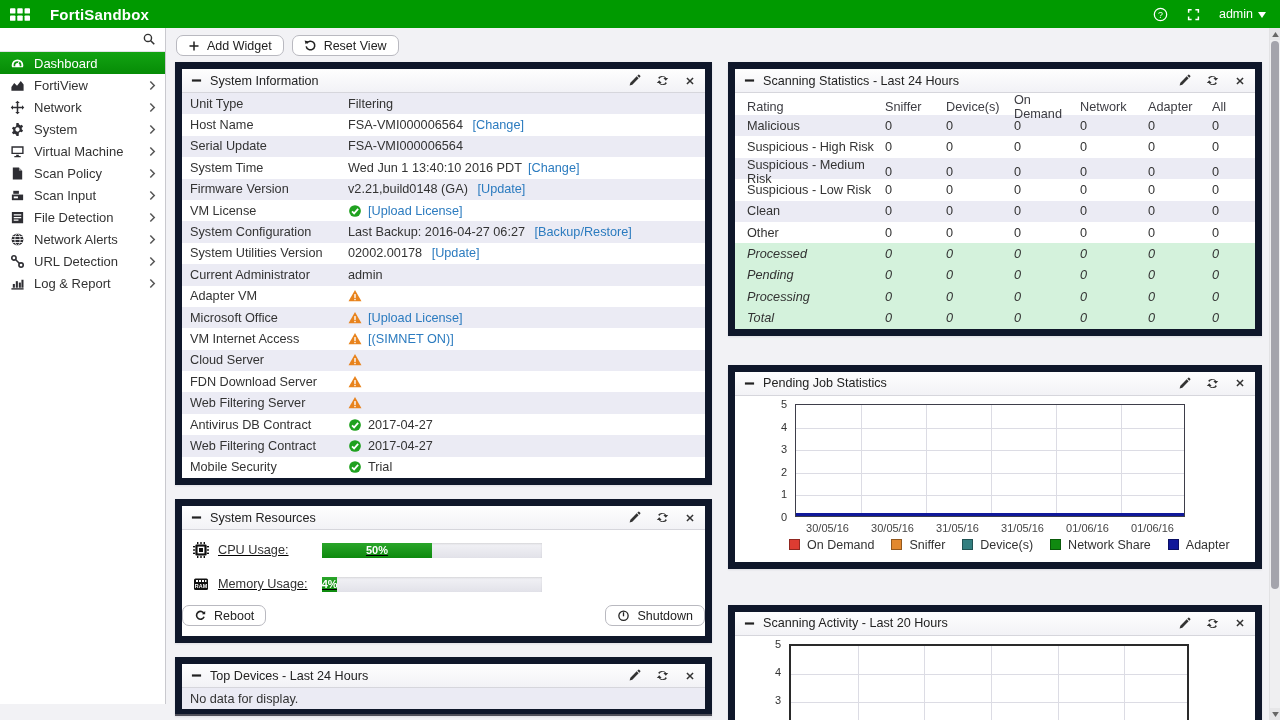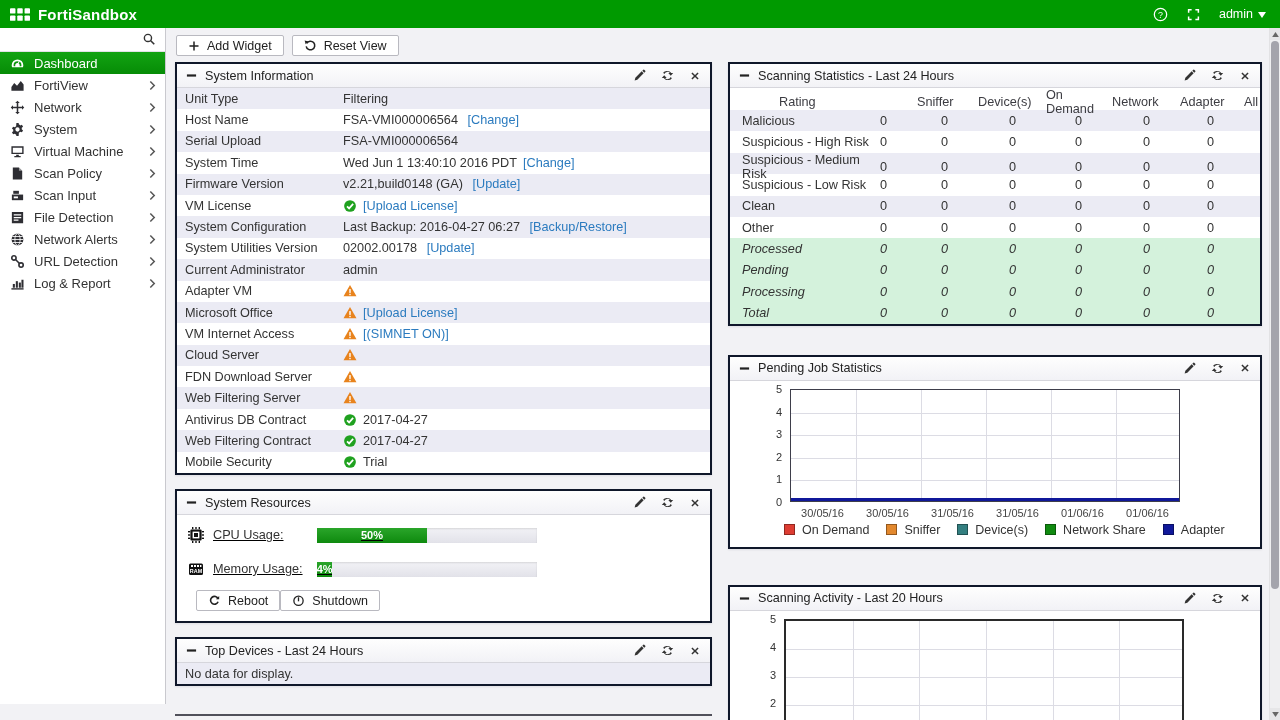--- a/index.html
+++ b/index.html
@@ -1,43 +1,43 @@
 <!DOCTYPE html>
 <html><head>
 <meta charset="utf-8">
 <style>
   html,body{margin:0;padding:0;background:#ddd;}
   .screen{position:relative;width:1280px;height:720px;overflow:hidden;background:#f2f2f5;
     font-family:"Liberation Sans",sans-serif;-webkit-font-smoothing:antialiased;}
   
   .topbar{position:absolute;top:0;left:0;right:0;height:28px;background:#009a00;display:flex;align-items:center;z-index:30;}
   .logo{margin-left:10px;display:flex;align-items:center;}
-  .brand{color:#fff;font-weight:bold;font-size:15px;margin-left:8px;letter-spacing:.2px;}
+  .brand{color:#fff;font-weight:bold;font-size:15px;margin-left:20px;letter-spacing:.2px;}
   .topbar-right{margin-left:auto;display:flex;align-items:center;gap:18px;margin-right:14px;}
   .tb-ic{display:flex;align-items:center;cursor:pointer;}
   .admin{display:flex;align-items:center;gap:5px;color:#fff;font-size:12.5px;cursor:pointer;}
   
   .sidebar{position:absolute;top:28px;left:0;width:165px;bottom:16px;background:#fff;border-right:1px solid #c9c9ce;z-index:20;}
   .search-row{height:23px;border-bottom:1px solid #e2e2e6;position:relative;cursor:text;}
   .search-row .sricon{position:absolute;right:9px;top:4px;}
   .side-item{height:22px;display:flex;align-items:center;padding:0 9px;color:#333;font-size:13px;cursor:pointer;}
   .side-item .sicon{width:16px;height:16px;margin-right:9px;display:flex;align-items:center;justify-content:center;color:#2e2e33;}
   .side-item.active{background:linear-gradient(#12a312,#068c06);color:#fff;}
   .side-item.active .sicon{color:#fff;}
   .side-item .chev{margin-left:auto;display:flex;align-items:center;}
   
   .main{position:absolute;left:165px;top:28px;right:10px;bottom:0;}
   .toolbar{position:absolute;top:7px;left:11px;display:flex;gap:8px;}
-  .btn{display:inline-flex;align-items:center;gap:7px;background:#fff;border:1px solid #b9b9c0;border-radius:2px;
+  .btn{display:inline-flex;align-items:center;gap:7px;background:#fff;border:1px solid #b9b9c0;border-radius:7px;
     height:21px;padding:0 11px;font-size:12.5px;color:#222;cursor:pointer;font-family:inherit;}
   .btn .bic{display:flex;align-items:center;color:#222;}
   .col-left{position:absolute;left:10px;top:34px;width:537px;}
   .col-right{position:absolute;left:563px;top:34px;width:534px;}
   
-  .widget{background:#fff;border:2px solid #0f172a;box-shadow:0 1px 2px rgba(60,60,80,.10);}
+  .widget{background:#fff;border:7px solid #0f172a;box-shadow:0 1px 2px rgba(60,60,80,.10);}
   .w-gap16{margin-bottom:14px;}
   .whead{height:23px;display:flex;align-items:center;padding:0 9px;background:linear-gradient(#fefefe,#f2f2f6);
     border-bottom:1px solid #d6d6dc;}
   .whead .minus{display:flex;align-items:center;margin-right:8px;cursor:pointer;}
   .wtitle{font-size:12.6px;color:#222;}
   .wicons{margin-left:auto;display:flex;gap:15px;align-items:center;}
   .wicons .wic{display:flex;align-items:center;color:#333;cursor:pointer;}
   
   .info-row{display:flex;align-items:center;height:21.4px;font-size:12.7px;color:#333;padding-left:8px;}
   .info-rows .info-row:nth-child(odd){background:#ebebf4;}
@@ -45,28 +45,28 @@
   .info-value{display:flex;align-items:center;gap:6px;white-space:pre;}
   .info-value a{color:#2b7bbf;text-decoration:none;cursor:pointer;}
   .st-ic{display:flex;align-items:center;}
   
   .res-row{display:flex;align-items:center;height:34px;padding-left:10px;text-decoration:underline;}
   .resicon{width:18px;height:18px;flex:none;display:flex;align-items:center;}
   .res-label{width:104px;margin-left:8px;font-size:12.7px;color:#333;}
   .bar{width:220px;height:15px;background:linear-gradient(#f2f2f6,#e2e2e9);box-shadow:inset 0 1px 2px rgba(0,0,0,.12);}
   .fill{height:100%;background:linear-gradient(#2aa52a,#0e8a0e);display:flex;align-items:center;justify-content:center;
     color:#fff;font-size:11px;font-weight:bold;overflow:hidden;}
-  .actions{display:flex;justify-content:flex-start;padding:4px 0 10px;margin-left:19px;}
+  .actions{display:flex;justify-content:space-between;gap:10px;padding:4px 0 10px;}
   
   .empty-row{height:21.4px;display:flex;align-items:center;background:#ebebf4;font-size:12.7px;color:#333;padding-left:8px;}
   
   .stats-grid{display:grid;grid-template-columns:150px 61px 68px 66px 68px 64px 1fr;align-items:center;
     font-size:12.7px;color:#333;height:21.4px;}
   .stats-grid > span:first-child{padding-left:12px;}
-  .stats-head{height:22px;color:#3c3c42;margin-left:37px;}
+  .stats-head{height:22px;color:#3c3c42;}
   .stats-rows .stats-grid:nth-child(odd){background:#ebebf4;}
   .stats-rows .stats-grid.hl{background:#d4f2dc;font-style:italic;}
   
   .chart{position:relative;}
   .plot{position:absolute;background:#fff;box-sizing:border-box;}
   .gl-h{position:absolute;left:0;right:0;height:1px;background:#dcdce4;}
   .gl-v{position:absolute;top:0;bottom:0;width:1px;background:#dcdce4;}
   .base-line{position:absolute;left:0;right:0;bottom:0;height:3px;background:#10189a;}
   .ytick{position:absolute;font-size:11px;color:#333;text-align:right;}
   .xtick{position:absolute;font-size:11px;color:#444;transform:translateX(-50%);white-space:nowrap;}
@@ -339,21 +339,21 @@
         <div class="info-rows" id="sysinfo-rows">
             <div class="info-row">
               <span class="info-label">Unit Type</span>
               <span class="info-value">Filtering</span>
             </div>
             <div class="info-row">
               <span class="info-label">Host Name</span>
               <span class="info-value">FSA-VMI000006564 <a>[Change]</a></span>
             </div>
             <div class="info-row">
-              <span class="info-label">Serial Upload</span>
+              <span class="info-label">Serial Update</span>
               <span class="info-value">FSA-VMI000006564</span>
             </div>
             <div class="info-row">
               <span class="info-label">System Time</span>
               <span class="info-value">Wed Jun 1 13:40:10 2016 PDT<a>[Change]</a></span>
             </div>
             <div class="info-row">
               <span class="info-label">Firmware Version</span>
               <span class="info-value">v2.21,build0148 (GA) <a>[Update]</a></span>
             </div>

